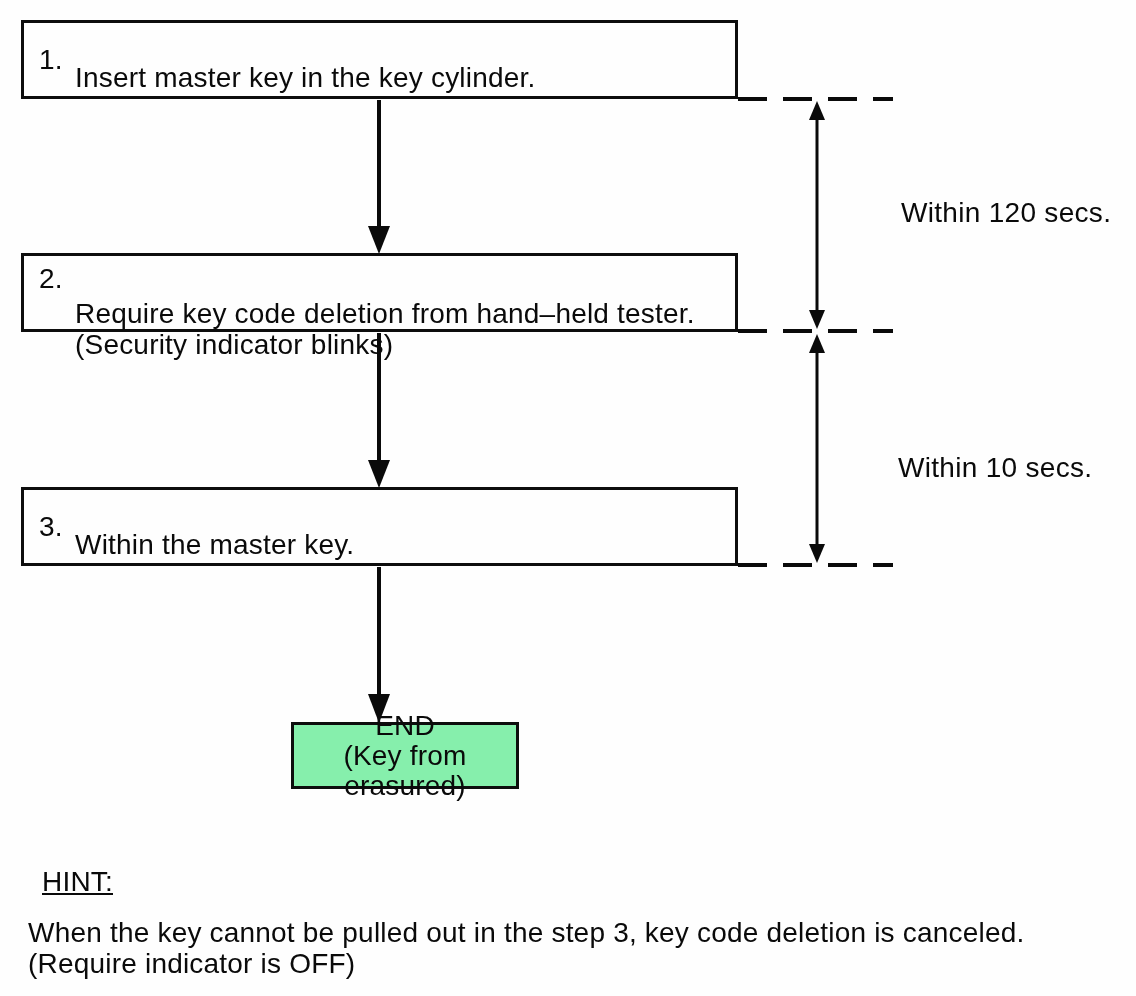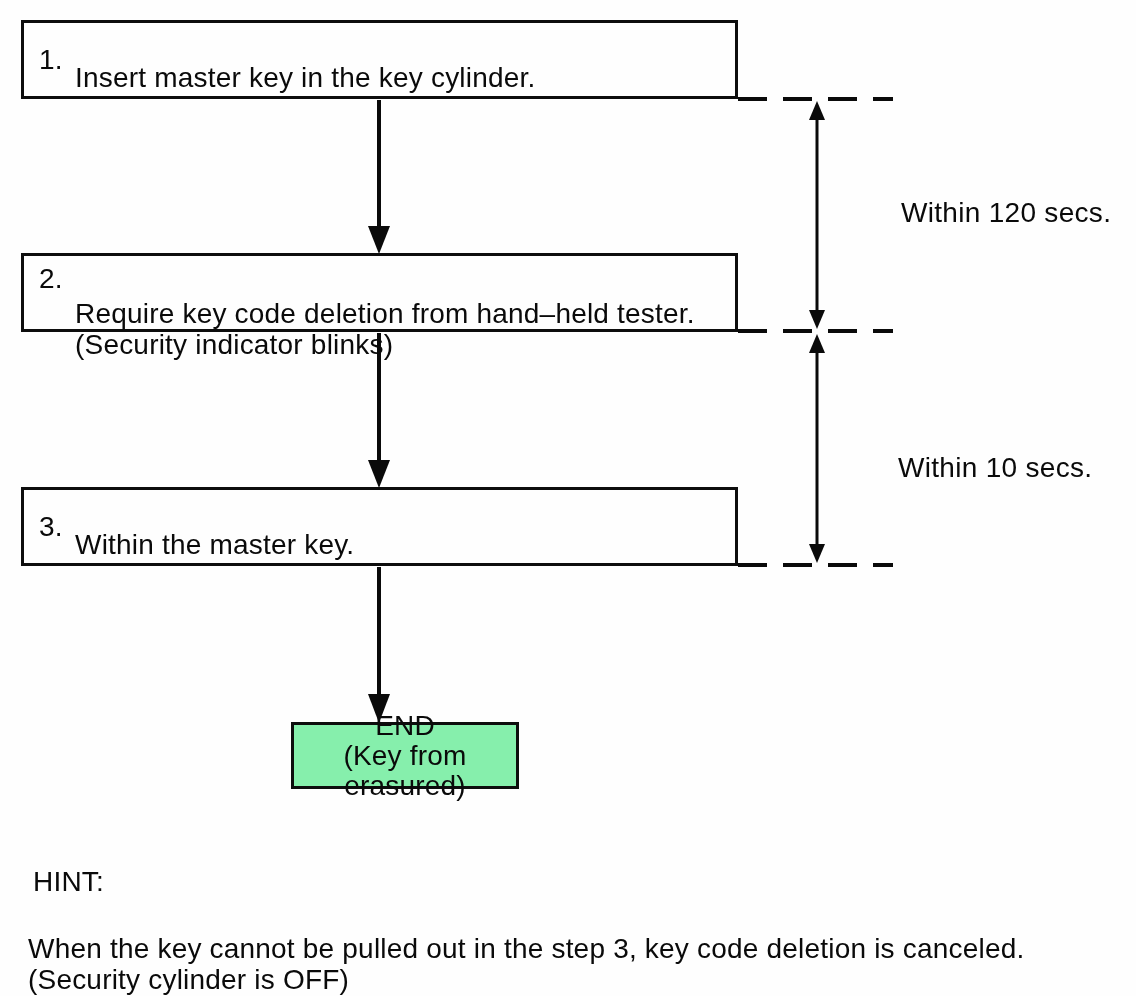--- a/index.html
+++ b/index.html
@@ -68,22 +68,22 @@
   }
   .timing-label.t1 { left: 901px; top: 197px; }
   .timing-label.t2 { left: 898px; top: 452px; }
 
   .hint-block {
     position: absolute;
     left: 28px; top: 866px;
     font-size: 28px;
     letter-spacing: 0.2px;
   }
-  .hint-heading { margin-left: 5px; }
-  .hint-lines { margin-top: 35px; line-height: 31px; }
+  .hint-heading { margin-left: 14px; text-decoration: underline; }
+  .hint-lines { margin-top: 19px; line-height: 31px; }
 </style>
 </head>
 <body>
 
 <div class="canvas">
 
   <svg class="overlay" viewBox="0 0 1136 996">
 
     <g>
       <line x1="379" y1="100" x2="379" y2="230" stroke-width="4"></line>
@@ -144,17 +144,17 @@
     <div>(Key from erasured)</div>
   </div>
 
   <div class="timing-label t1">Within 120 secs.</div>
   <div class="timing-label t2">Within 10 secs.</div>
 
   <div class="hint-block">
     <div class="hint-heading">HINT:</div>
     <div class="hint-lines">
       <div>When the key cannot be pulled out in the step 3, key code deletion is canceled.</div>
-      <div>(Security cylinder is OFF)</div>
+      <div>(Require indicator is OFF)</div>
     </div>
   </div>
 
 </div>
 
 </body></html>

